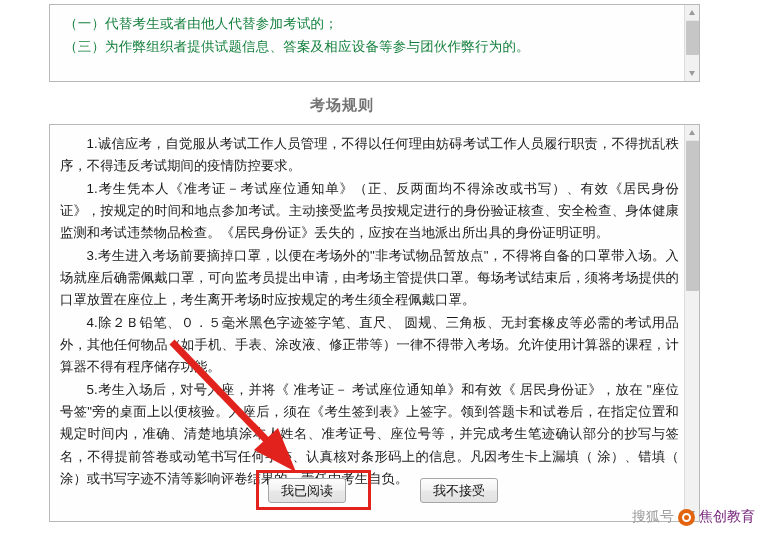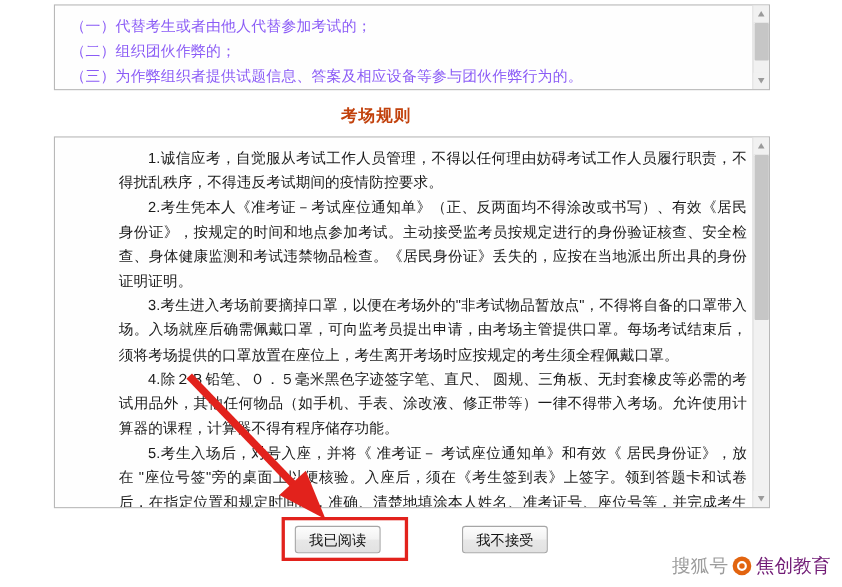--- a/index.html
+++ b/index.html
@@ -25,21 +25,21 @@
     height: 78px;
     border: 1px solid #b8b8b8;
     background: #fefefe;
     box-sizing: border-box;
     overflow: hidden;
   }
   .top-panel-inner {
     padding: 8px 18px 0 14px;
     font-size: 13.5px;
     line-height: 1.62;
-    color: #8b5cf6;
+    color: #15803d;
     letter-spacing: 0.2px;
   }
   .top-panel-inner p {
     margin: 0 0 1px 0;
     white-space: nowrap;
   }
 
   
   .scrollbar {
     position: absolute;
@@ -86,36 +86,35 @@
 
   
   .section-title {
     position: absolute;
     left: 0;
     top: 96px;
     width: 684px;
     text-align: center;
     font-size: 15px;
     font-weight: bold;
-    color: #c2410c;
+    color: #737373;
     letter-spacing: 1px;
   }
 
   
   .rules-panel {
     position: absolute;
     left: 49px;
     top: 124px;
     width: 651px;
-    height: 338px;
+    height: 398px;
     border: 1px solid #b8b8b8;
     background: #fefefe;
     box-sizing: border-box;
     overflow: hidden;
-    padding-left: 48px;
   }
   .rules-inner {
     padding: 8px 20px 0 10px;
     font-size: 13.3px;
     line-height: 1.68;
     color: #1a1a1a;
     text-align: justify;
     letter-spacing: 0.1px;
   }
   .rules-inner p {
@@ -174,21 +173,21 @@
   }
 
   
   .watermark {
     position: absolute;
     right: 10px;
     bottom: 8px;
     display: flex;
     align-items: center;
     gap: 4px;
-    font-size: 17px;
+    font-size: 14px;
     color: #9b9b9b;
   }
   .wm-logo {
     width: 17px;
     height: 17px;
     border-radius: 50%;
     background: #e2640f;
     position: relative;
     flex: none;
   }
@@ -204,36 +203,35 @@
     box-sizing: border-box;
   }
   .wm-name { color: #701a75; }
 </style>
 </head>
 <body>
 
 <div class="top-panel">
   <div class="top-panel-inner">
     <p>（一）代替考生或者由他人代替参加考试的；</p>
-    <p>（二）组织团伙作弊的；</p>
     <p>（三）为作弊组织者提供试题信息、答案及相应设备等参与团伙作弊行为的。</p>
   </div>
   <div class="scrollbar">
     <div class="sb-arrow top"></div>
     <div class="sb-thumb"></div>
     <div class="sb-arrow bottom"></div>
   </div>
 </div>
 
 <div class="section-title">考场规则</div>
 
 <div class="rules-panel">
   <div class="rules-inner">
     <p>1.诚信应考，自觉服从考试工作人员管理，不得以任何理由妨碍考试工作人员履行职责，不得扰乱秩序，不得违反考试期间的疫情防控要求。</p>
-    <p>2.考生凭本人《准考证－考试座位通知单》（正、反两面均不得涂改或书写）、有效《居民身份证》，按规定的时间和地点参加考试。主动接受监考员按规定进行的身份验证核查、安全检查、身体健康监测和考试违禁物品检查。《居民身份证》丢失的，应按在当地派出所出具的身份证明证明。</p>
+    <p>1.考生凭本人《准考证－考试座位通知单》（正、反两面均不得涂改或书写）、有效《居民身份证》，按规定的时间和地点参加考试。主动接受监考员按规定进行的身份验证核查、安全检查、身体健康监测和考试违禁物品检查。《居民身份证》丢失的，应按在当地派出所出具的身份证明证明。</p>
     <p>3.考生进入考场前要摘掉口罩，以便在考场外的"非考试物品暂放点"，不得将自备的口罩带入场。入场就座后确需佩戴口罩，可向监考员提出申请，由考场主管提供口罩。每场考试结束后，须将考场提供的口罩放置在座位上，考生离开考场时应按规定的考生须全程佩戴口罩。</p>
     <p>4.除２Ｂ铅笔、０．５毫米黑色字迹签字笔、直尺、 圆规、三角板、无封套橡皮等必需的考试用品外，其他任何物品（如手机、手表、涂改液、修正带等）一律不得带入考场。允许使用计算器的课程，计算器不得有程序储存功能。</p>
     <p>5.考生入场后，对号入座，并将《 准考证－ 考试座位通知单》和有效《 居民身份证》，放在 "座位号签"旁的桌面上以便核验。入座后，须在《考生签到表》上签字。领到答题卡和试卷后，在指定位置和规定时间内，准确、清楚地填涂本人姓名、准考证号、座位号等，并完成考生笔迹确认部分的抄写与签名，不得提前答卷或动笔书写任何字迹、认真核对条形码上的信息。凡因考生卡上漏填（ 涂）、错填（ 涂）或书写字迹不清等影响评卷结果的，责任由考生自负。</p>
 
   </div>
   <div class="scrollbar">
     <div class="sb-arrow top"></div>
     <div class="sb-thumb"></div>
     <div class="sb-arrow bottom"></div>
   </div>

